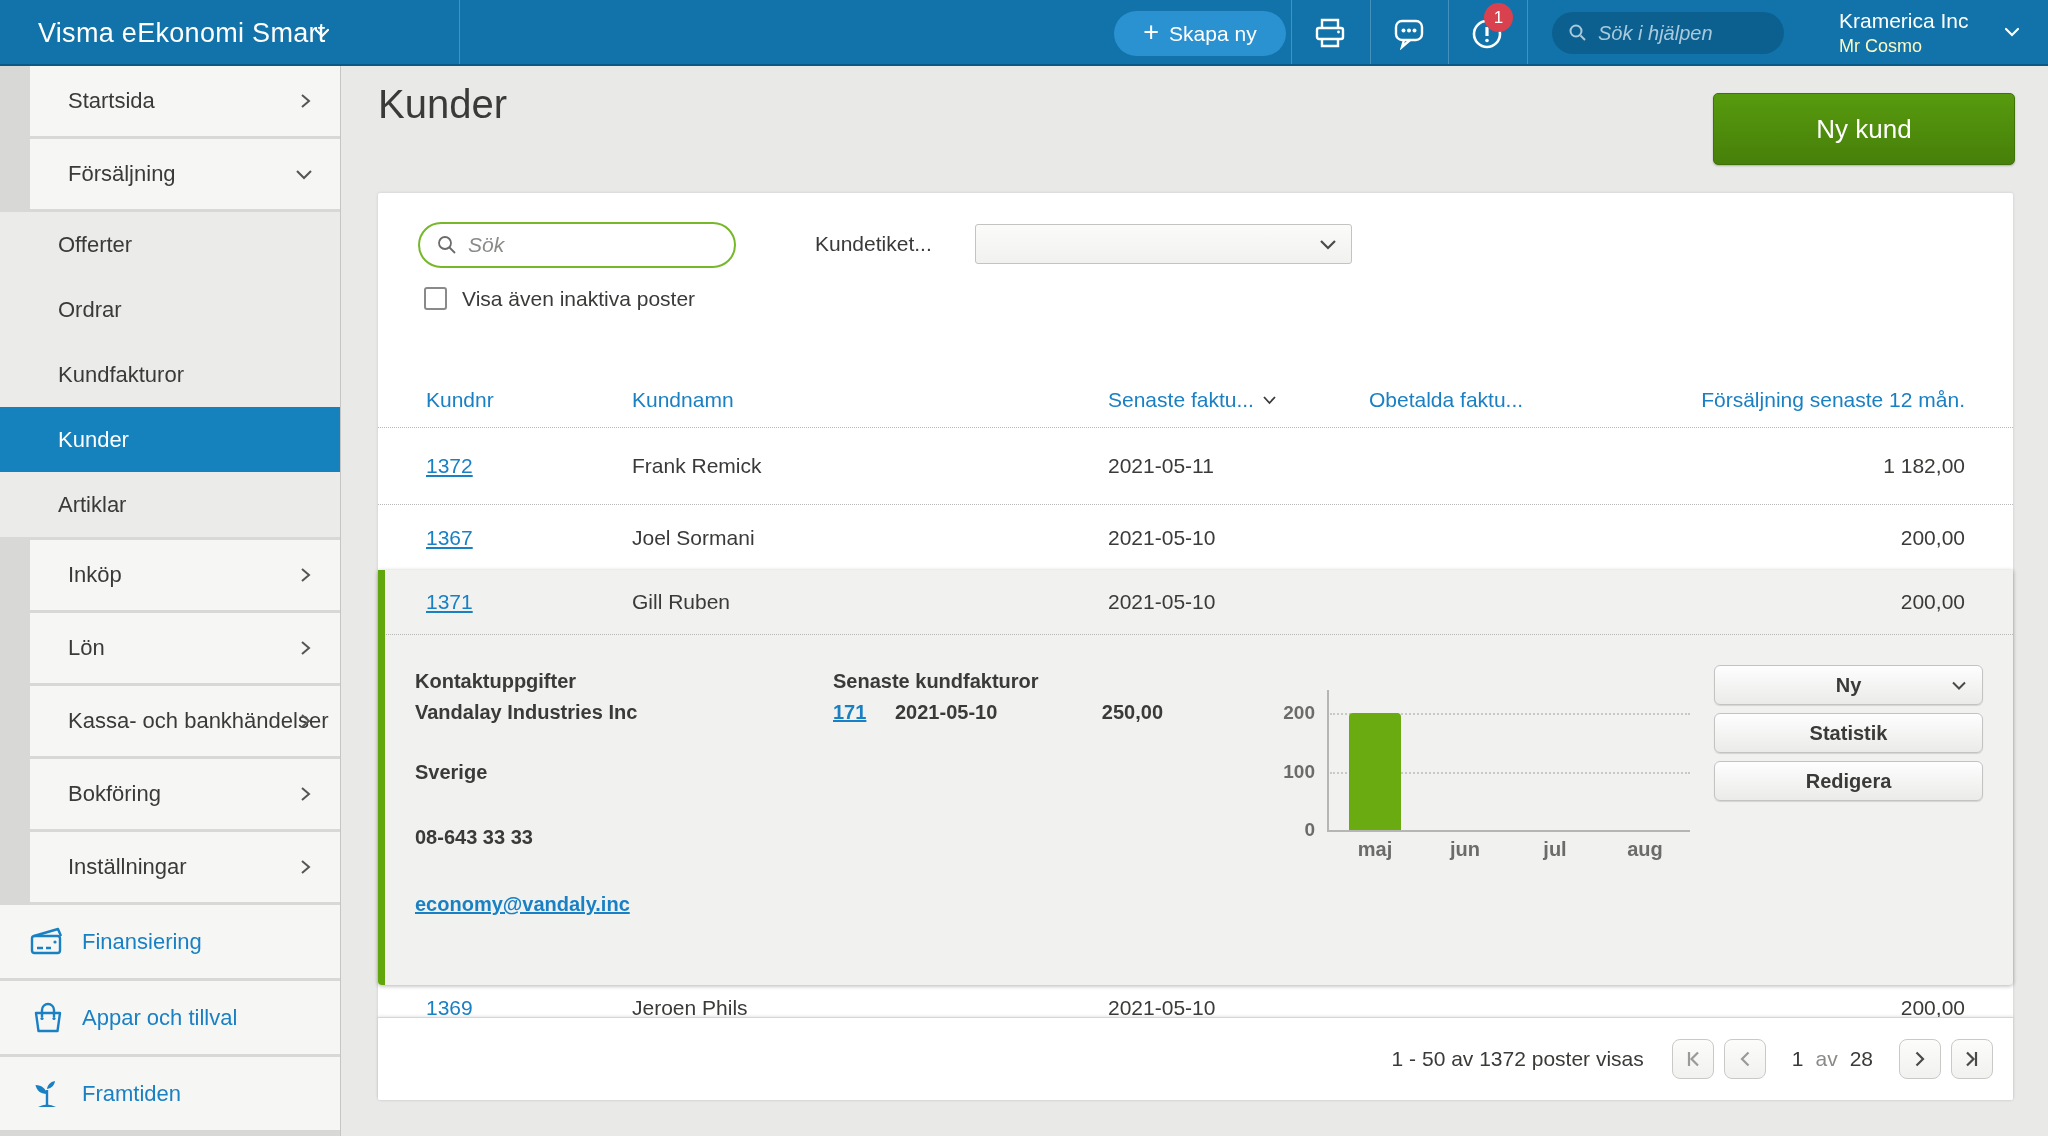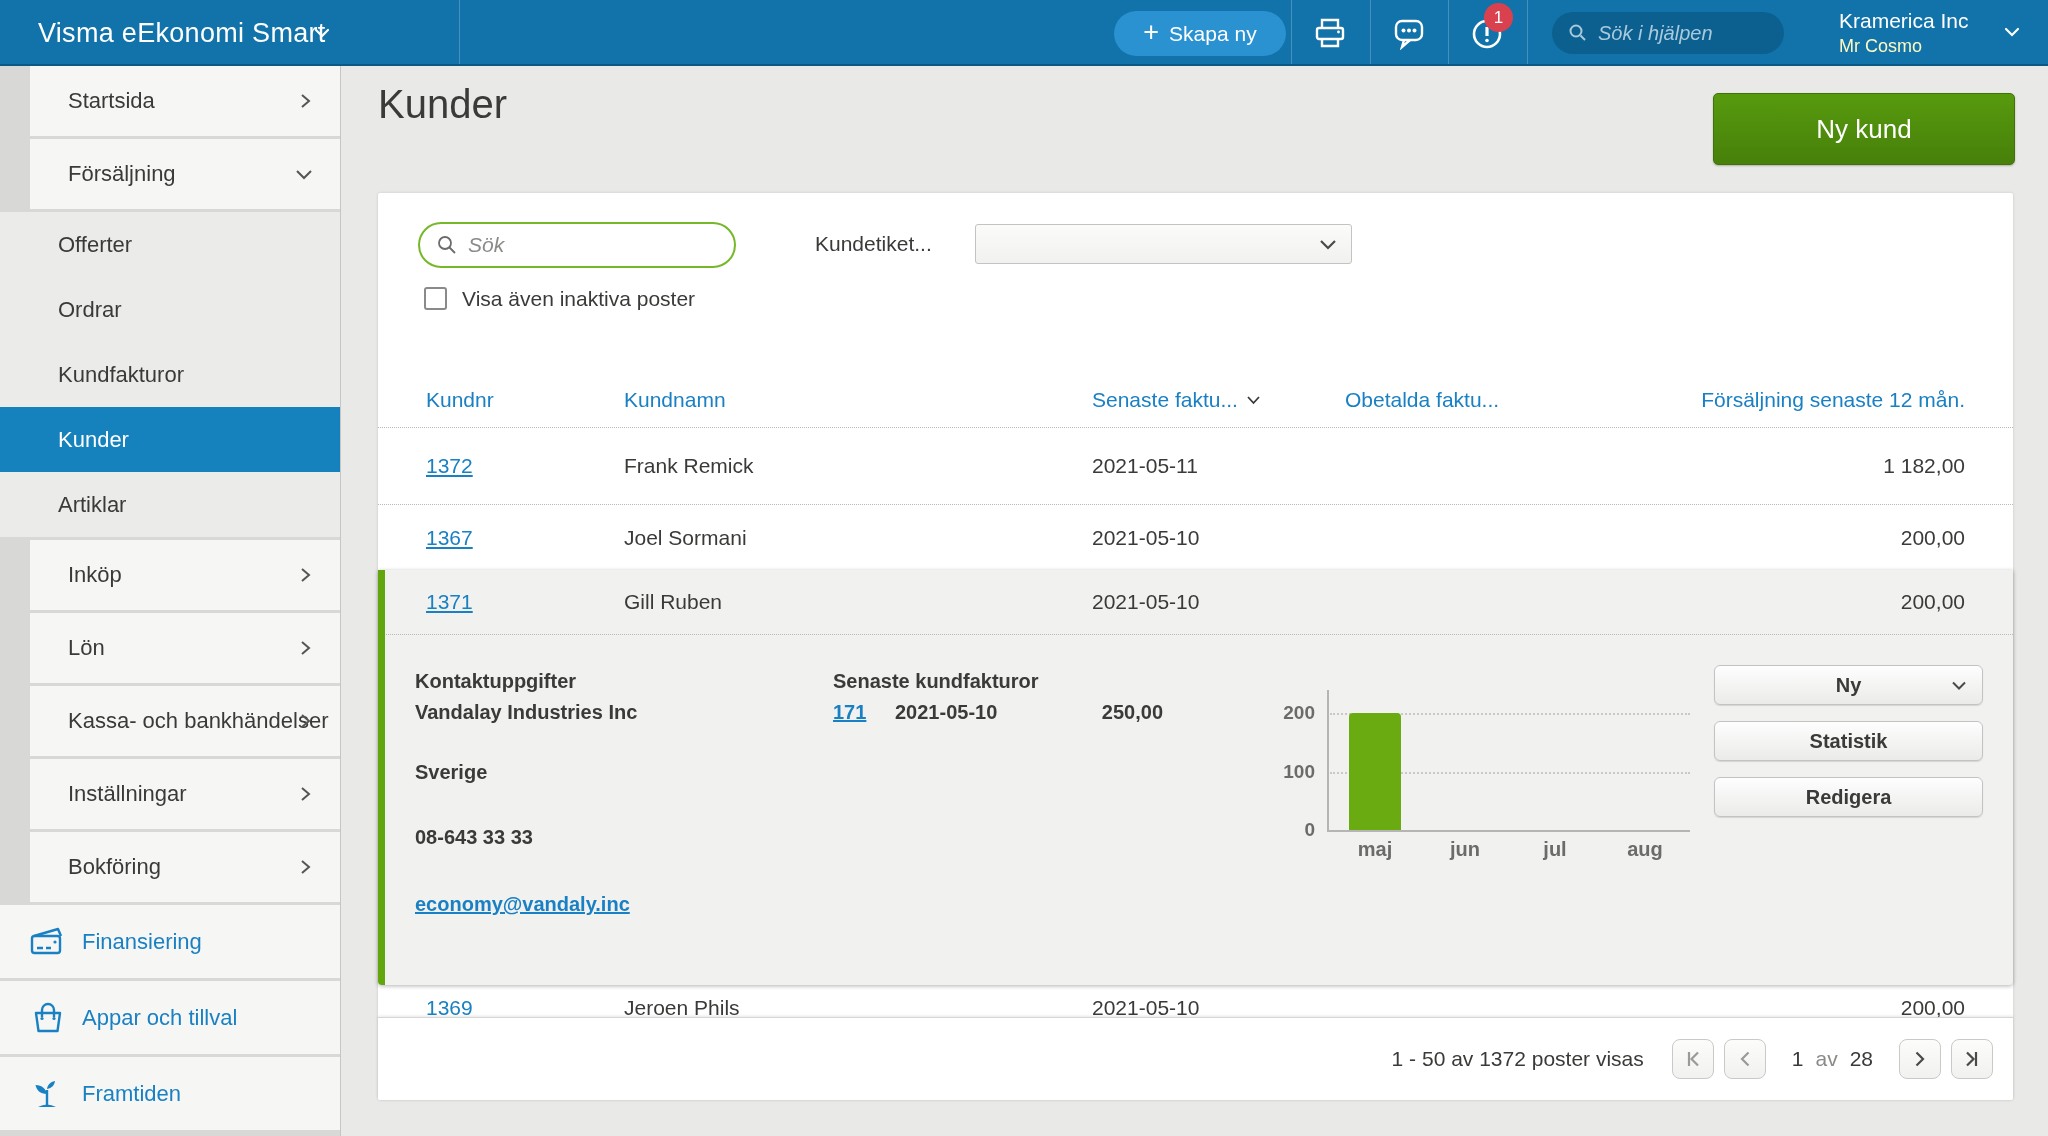--- a/index.html
+++ b/index.html
@@ -46,21 +46,21 @@
   .search-pill { position:absolute; left:40px; top:29px; width:318px; height:46px; border:2px solid #76b82a; border-radius:24px; display:flex; align-items:center; padding-left:16px; background:#fff; }
   .search-pill input { border:none; outline:none; font-style:italic; font-size:21px; color:#3a3a38; width:230px; margin-left:10px; font-family:inherit; }
   .search-pill input::placeholder { color:#8a8a88; }
   .tag-label { position:absolute; left:437px; top:39px; font-size:21px; }
   .tag-select { position:absolute; left:597px; top:31px; width:377px; height:40px; border:1px solid #c3c3c1; border-radius:3px; background:linear-gradient(#fbfbfa,#f1f1ef); cursor:pointer; }
   .tag-select .sel-chevron { position:absolute; right:12px; top:12px; }
   .checkbox { position:absolute; left:46px; top:94px; width:23px; height:23px; border:2px solid #8a8a88; border-radius:3px; background:#fff; cursor:pointer; }
   .checkbox-label { position:absolute; left:84px; top:94px; font-size:21px; }
 
   
-  .grid-row { display:grid; grid-template-columns:198px 468px 253px 245px 1fr; align-items:center; padding:0 48px; }
+  .grid-row { display:grid; grid-template-columns:198px 468px 253px 245px 1fr; align-items:center; padding:0 48px;gap:8px; }
   .thead { position:absolute; left:0; right:0; top:180px; height:55px; border-bottom:1px dotted #b8b8b6; color:#1a80c4; font-size:21px; }
   .thead .c-sum { text-align:right; }
   .th-senaste { display:flex; align-items:center; gap:8px; }
   .rows { position:absolute; left:0; right:0; top:235px; }
   .row { font-size:21px; }
   .row .c-sum { text-align:right; }
   .row-link { color:#1a80c4; text-decoration:underline; cursor:pointer; }
   .row-a { height:77px; border-bottom:1px dotted #b8b8b6; }
   .row-b { height:65px; }
 
@@ -81,21 +81,21 @@
   .mini-chart { position:absolute; left:880px; top:0; width:440px; height:240px; }
   .mini-chart .axis-y { position:absolute; left:69px; top:55px; width:2px; height:141px; background:#b5b5b3; }
   .mini-chart .axis-x { position:absolute; left:69px; top:195px; width:363px; height:2px; background:#b5b5b3; }
   .mini-chart .gridline { position:absolute; left:72px; width:360px; border-top:2px dotted #c8c8c6; }
   .mini-chart .tick-label { position:absolute; width:44px; left:13px; text-align:right; font-size:19px; color:#6b6b69; height:24px; line-height:24px; }
   .mini-chart .bar { position:absolute; background:#6aab11; border-radius:4px 4px 0 0; }
   .mini-chart .month-label { position:absolute; text-align:center; font-size:20px; color:#6b6b69; height:24px; line-height:24px; }
 
   
   .actions-block { position:absolute; left:1336px; top:30px; width:269px; }
-  .action-btn { position:relative; width:269px; height:40px; margin-bottom:16px; border:1px solid #c3c3c1; border-radius:6px; background:linear-gradient(#fefefe,#ebebe9); box-shadow:0 1px 1px rgba(0,0,0,.12); font-size:20px; display:flex; align-items:center; justify-content:center; cursor:pointer; }
+  .action-btn { position:relative; width:269px; height:40px; margin-bottom:8px; border:1px solid #c3c3c1; border-radius:6px; background:linear-gradient(#fefefe,#ebebe9); box-shadow:0 1px 1px rgba(0,0,0,.12); font-size:20px; display:flex; align-items:center; justify-content:center; cursor:pointer; }
   .action-btn .btn-chevron { position:absolute; right:14px; top:13px; }
 
   
   .clipped-row { height:32px; overflow:hidden; background:#fff; }
   .clipped-row .row { height:65px; margin-top:-10px; }
   .pagination { position:absolute; left:0; right:0; bottom:0; height:83px; background:#fff; border-top:1px solid #d6d6d4; box-shadow:0 -1px 3px rgba(0,0,0,.10); display:flex; align-items:center; justify-content:flex-end; padding-right:20px; border-radius:0 0 2px 2px; }
   .pg-summary { font-size:21px; margin-right:18px; }
   .pg-btn { width:42px; height:40px; border:1px solid #c9c9c7; border-radius:8px; background:linear-gradient(#fcfcfb,#f1f1ef); display:flex; align-items:center; justify-content:center; margin-left:10px; cursor:pointer; }
   .pg-btn.muted { color:#9a9a98; } .pg-btn.dark { color:#4a4a48; }
   .pg-pageinfo { display:flex; align-items:center; margin:0 16px 0 26px; font-size:21px; }
@@ -226,29 +226,29 @@
   </div>
   <div class="nav-item">
     <span>Kassa- och bankhändelser</span>
     <span class="nav-chevron">
         <svg width="18" height="18" viewBox="0 0 18 18">
           <path d="M6 3 l7 6 -7 6" fill="none" stroke="#555" stroke-width="2"></path>
         </svg>
       </span>
   </div>
   <div class="nav-item">
+    <span>Bokföring</span>
+    <span class="nav-chevron">
+        <svg width="18" height="18" viewBox="0 0 18 18">
+          <path d="M6 3 l7 6 -7 6" fill="none" stroke="#555" stroke-width="2"></path>
+        </svg>
+      </span>
+  </div>
+  <div class="nav-item">
     <span>Inställningar</span>
-    <span class="nav-chevron">
-        <svg width="18" height="18" viewBox="0 0 18 18">
-          <path d="M6 3 l7 6 -7 6" fill="none" stroke="#555" stroke-width="2"></path>
-        </svg>
-      </span>
-  </div>
-  <div class="nav-item">
-    <span>Bokföring</span>
     <span class="nav-chevron">
         <svg width="18" height="18" viewBox="0 0 18 18">
           <path d="M6 3 l7 6 -7 6" fill="none" stroke="#555" stroke-width="2"></path>
         </svg>
       </span>
   </div>
 
   <div class="footer-item">
     <span>
       <svg width="40" height="36" viewBox="0 0 40 36" fill="none" stroke="#1a80c4" stroke-width="2.4">

